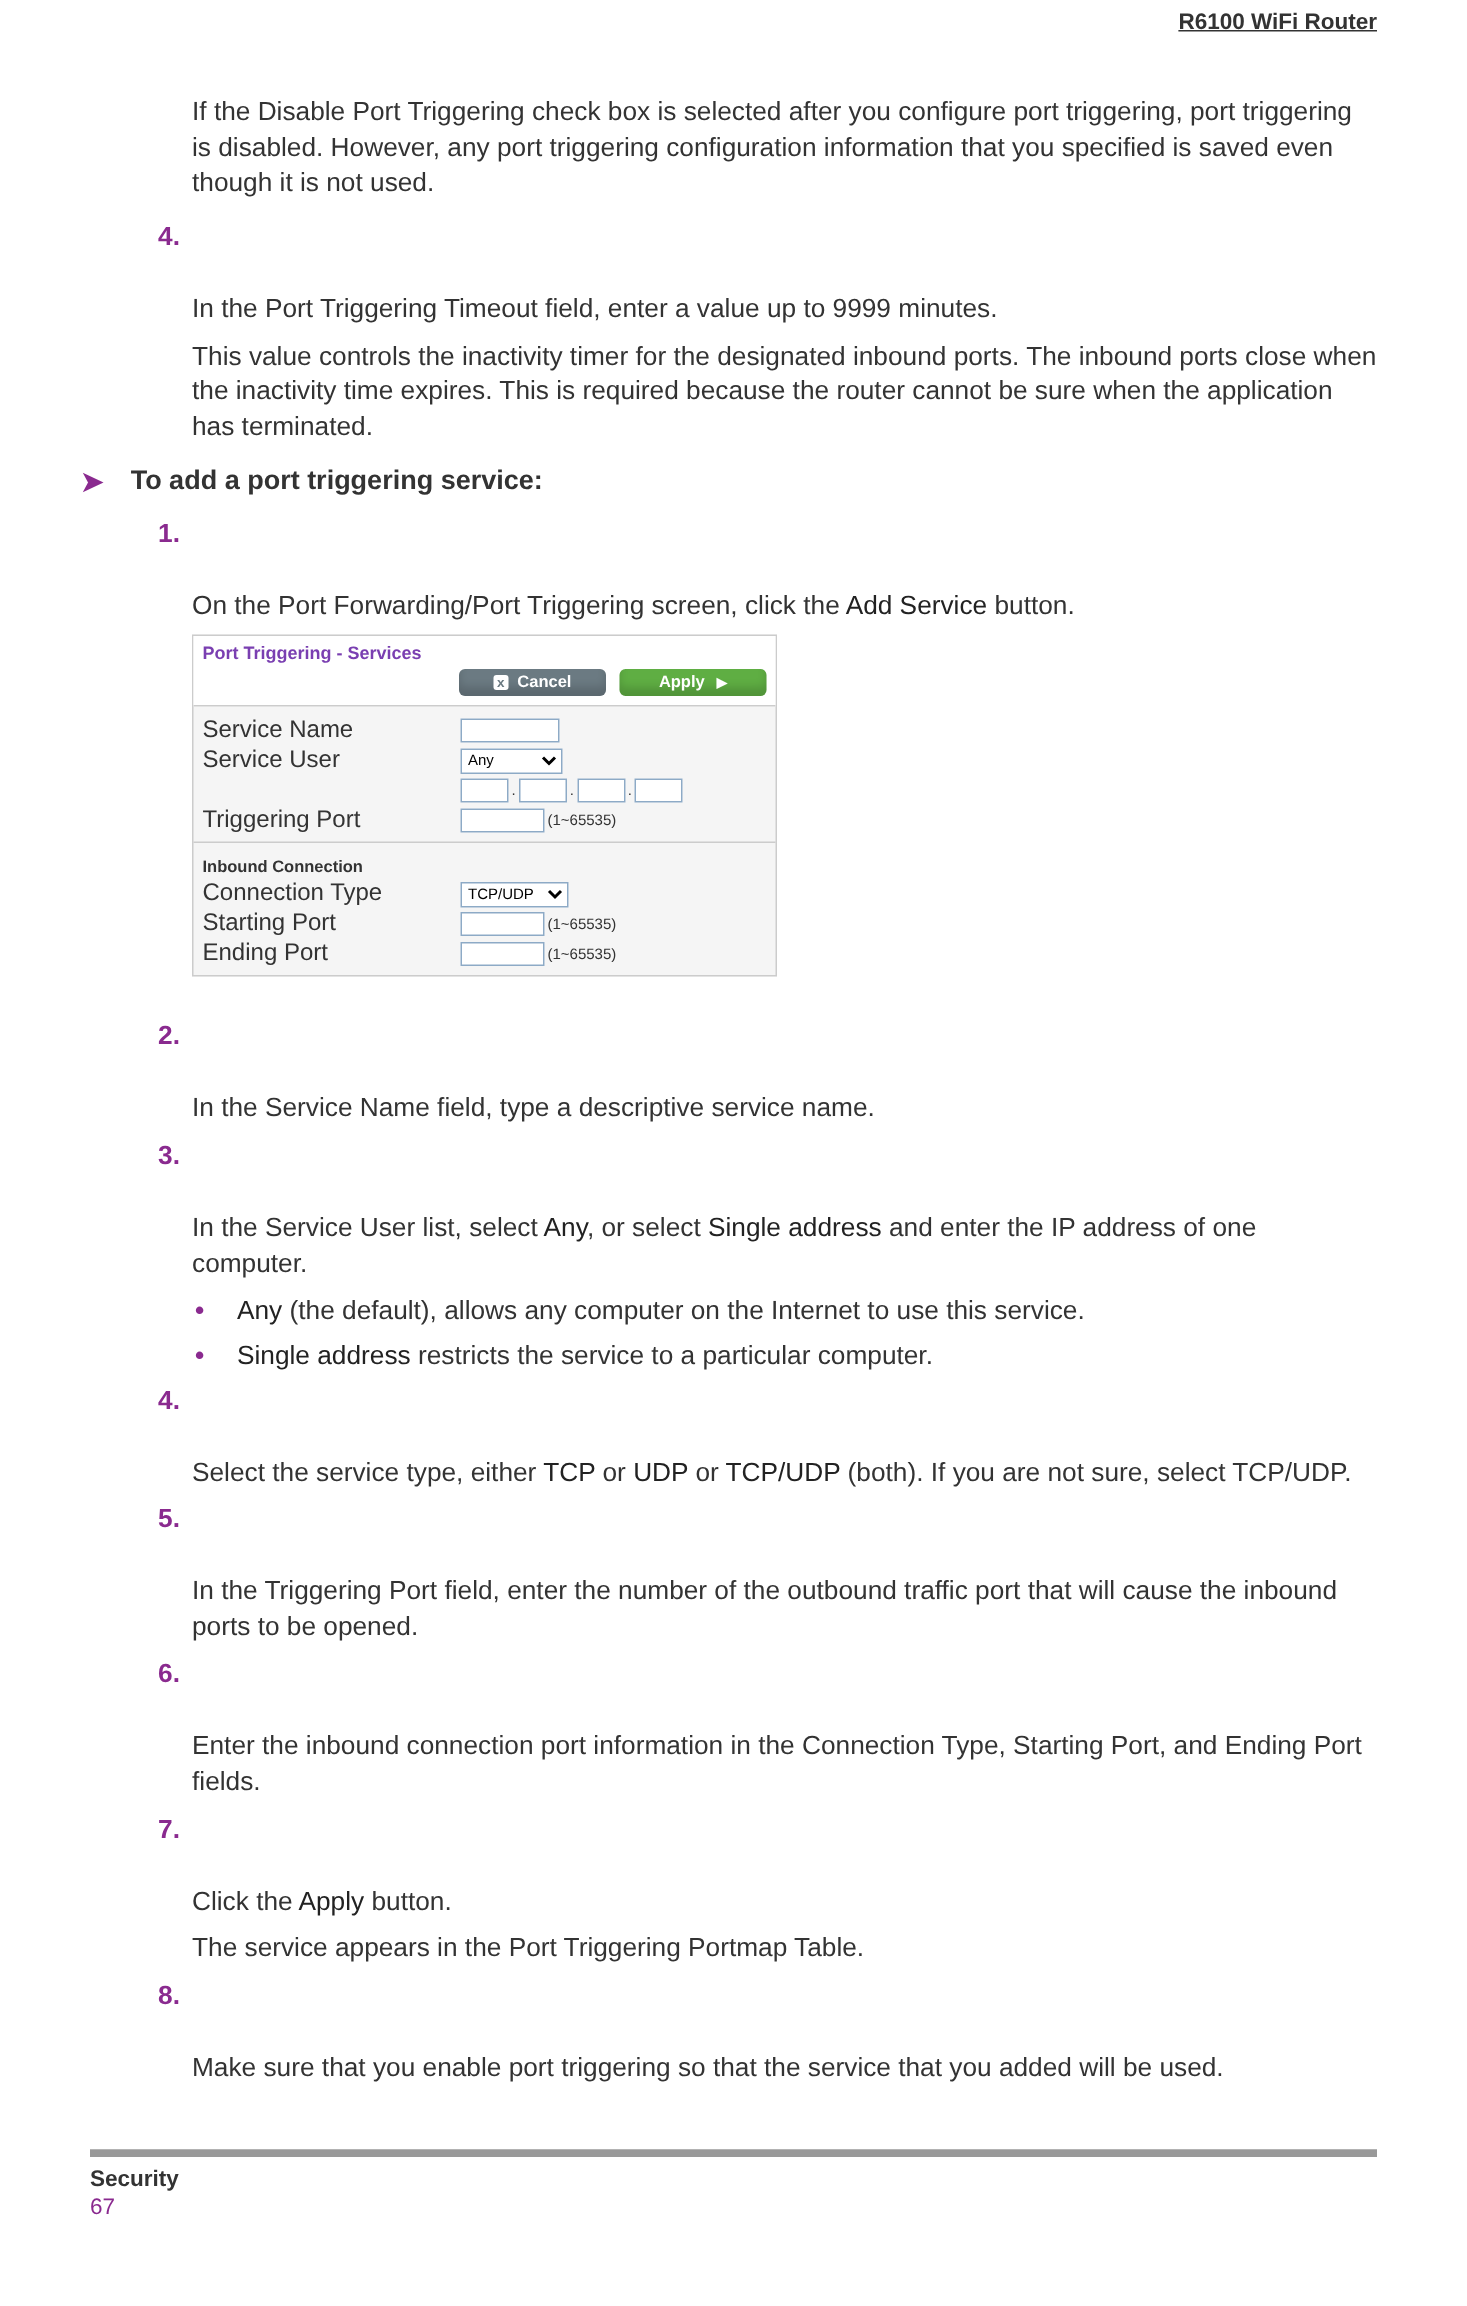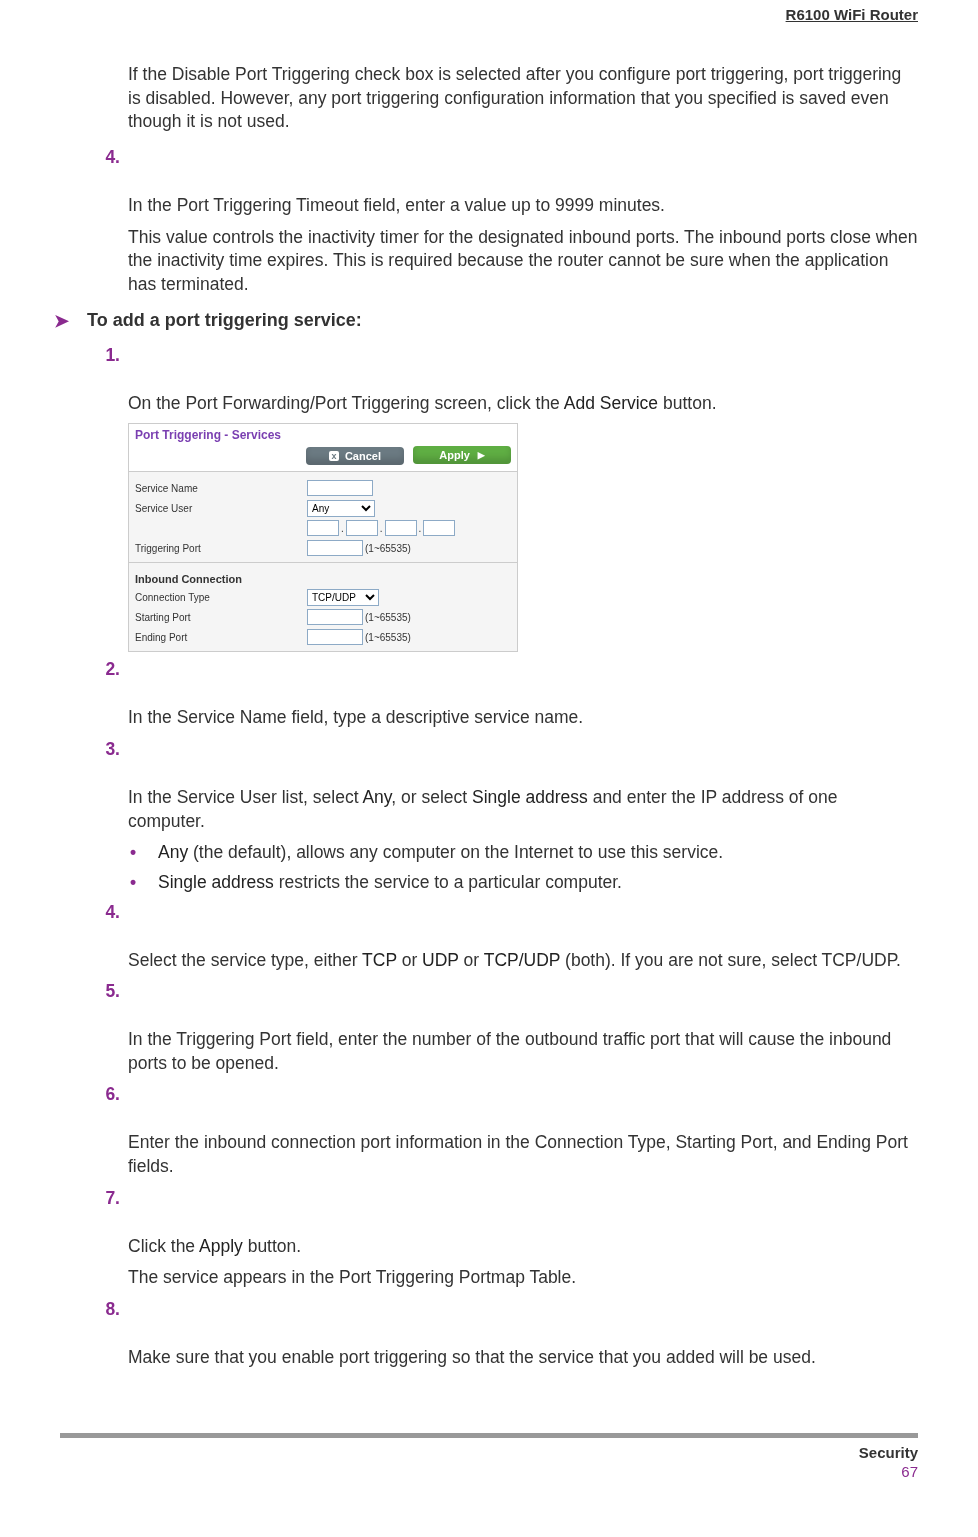--- a/index.html
+++ b/index.html
@@ -79,21 +79,21 @@
     flex: 1;
     color: #333;
   }
   b { font-weight: normal; color: #222; }
 
   
   .shot {
     width: 388px;
     border: 1px solid #ccc;
     background: #f5f5f5;
-    margin: 6px 0 6px 38px;
+    margin: 6px 0 28px 38px;
     font-family: Arial, sans-serif;
     font-size: 11px;
     color: #333;
   }
   .shot .title-bar {
     background: #fff;
     padding: 4px 6px 2px 6px;
     color: #7a3fb1;
     font-weight: bold;
     font-size: 12px;
@@ -132,21 +132,21 @@
     padding: 6px 6px 4px 6px;
     border-bottom: 1px solid #ccc;
   }
   .shot .row {
     display: flex;
     align-items: center;
     height: 20px;
   }
   .shot .row .lbl {
     width: 172px;
-    font-size: 10px;
+    font-size: 16px;
     color: #333;
   }
   .shot .row input.tbox {
     height: 14px;
     border: 1px solid #8daac6;
     background: #fff;
     font-size: 10px;
     padding: 0 2px;
   }
   .shot .row select.tsel {
@@ -167,21 +167,21 @@
     font-size: 11px;
     padding: 4px 0 2px 0;
   }
 
   
   .footer-wrap {
     position: absolute;
     bottom: 0;
     left: 60px;
     right: 60px;
-    text-align: right;
+    text-align: left;
     margin-top: 47px;
   }
   .footer-line {
     height: 3px;
     background: #999;
     border-top: 1px solid #999;
     border-bottom: 1px solid #999;
     margin-bottom: 6px;
   }
   .footer-label {

